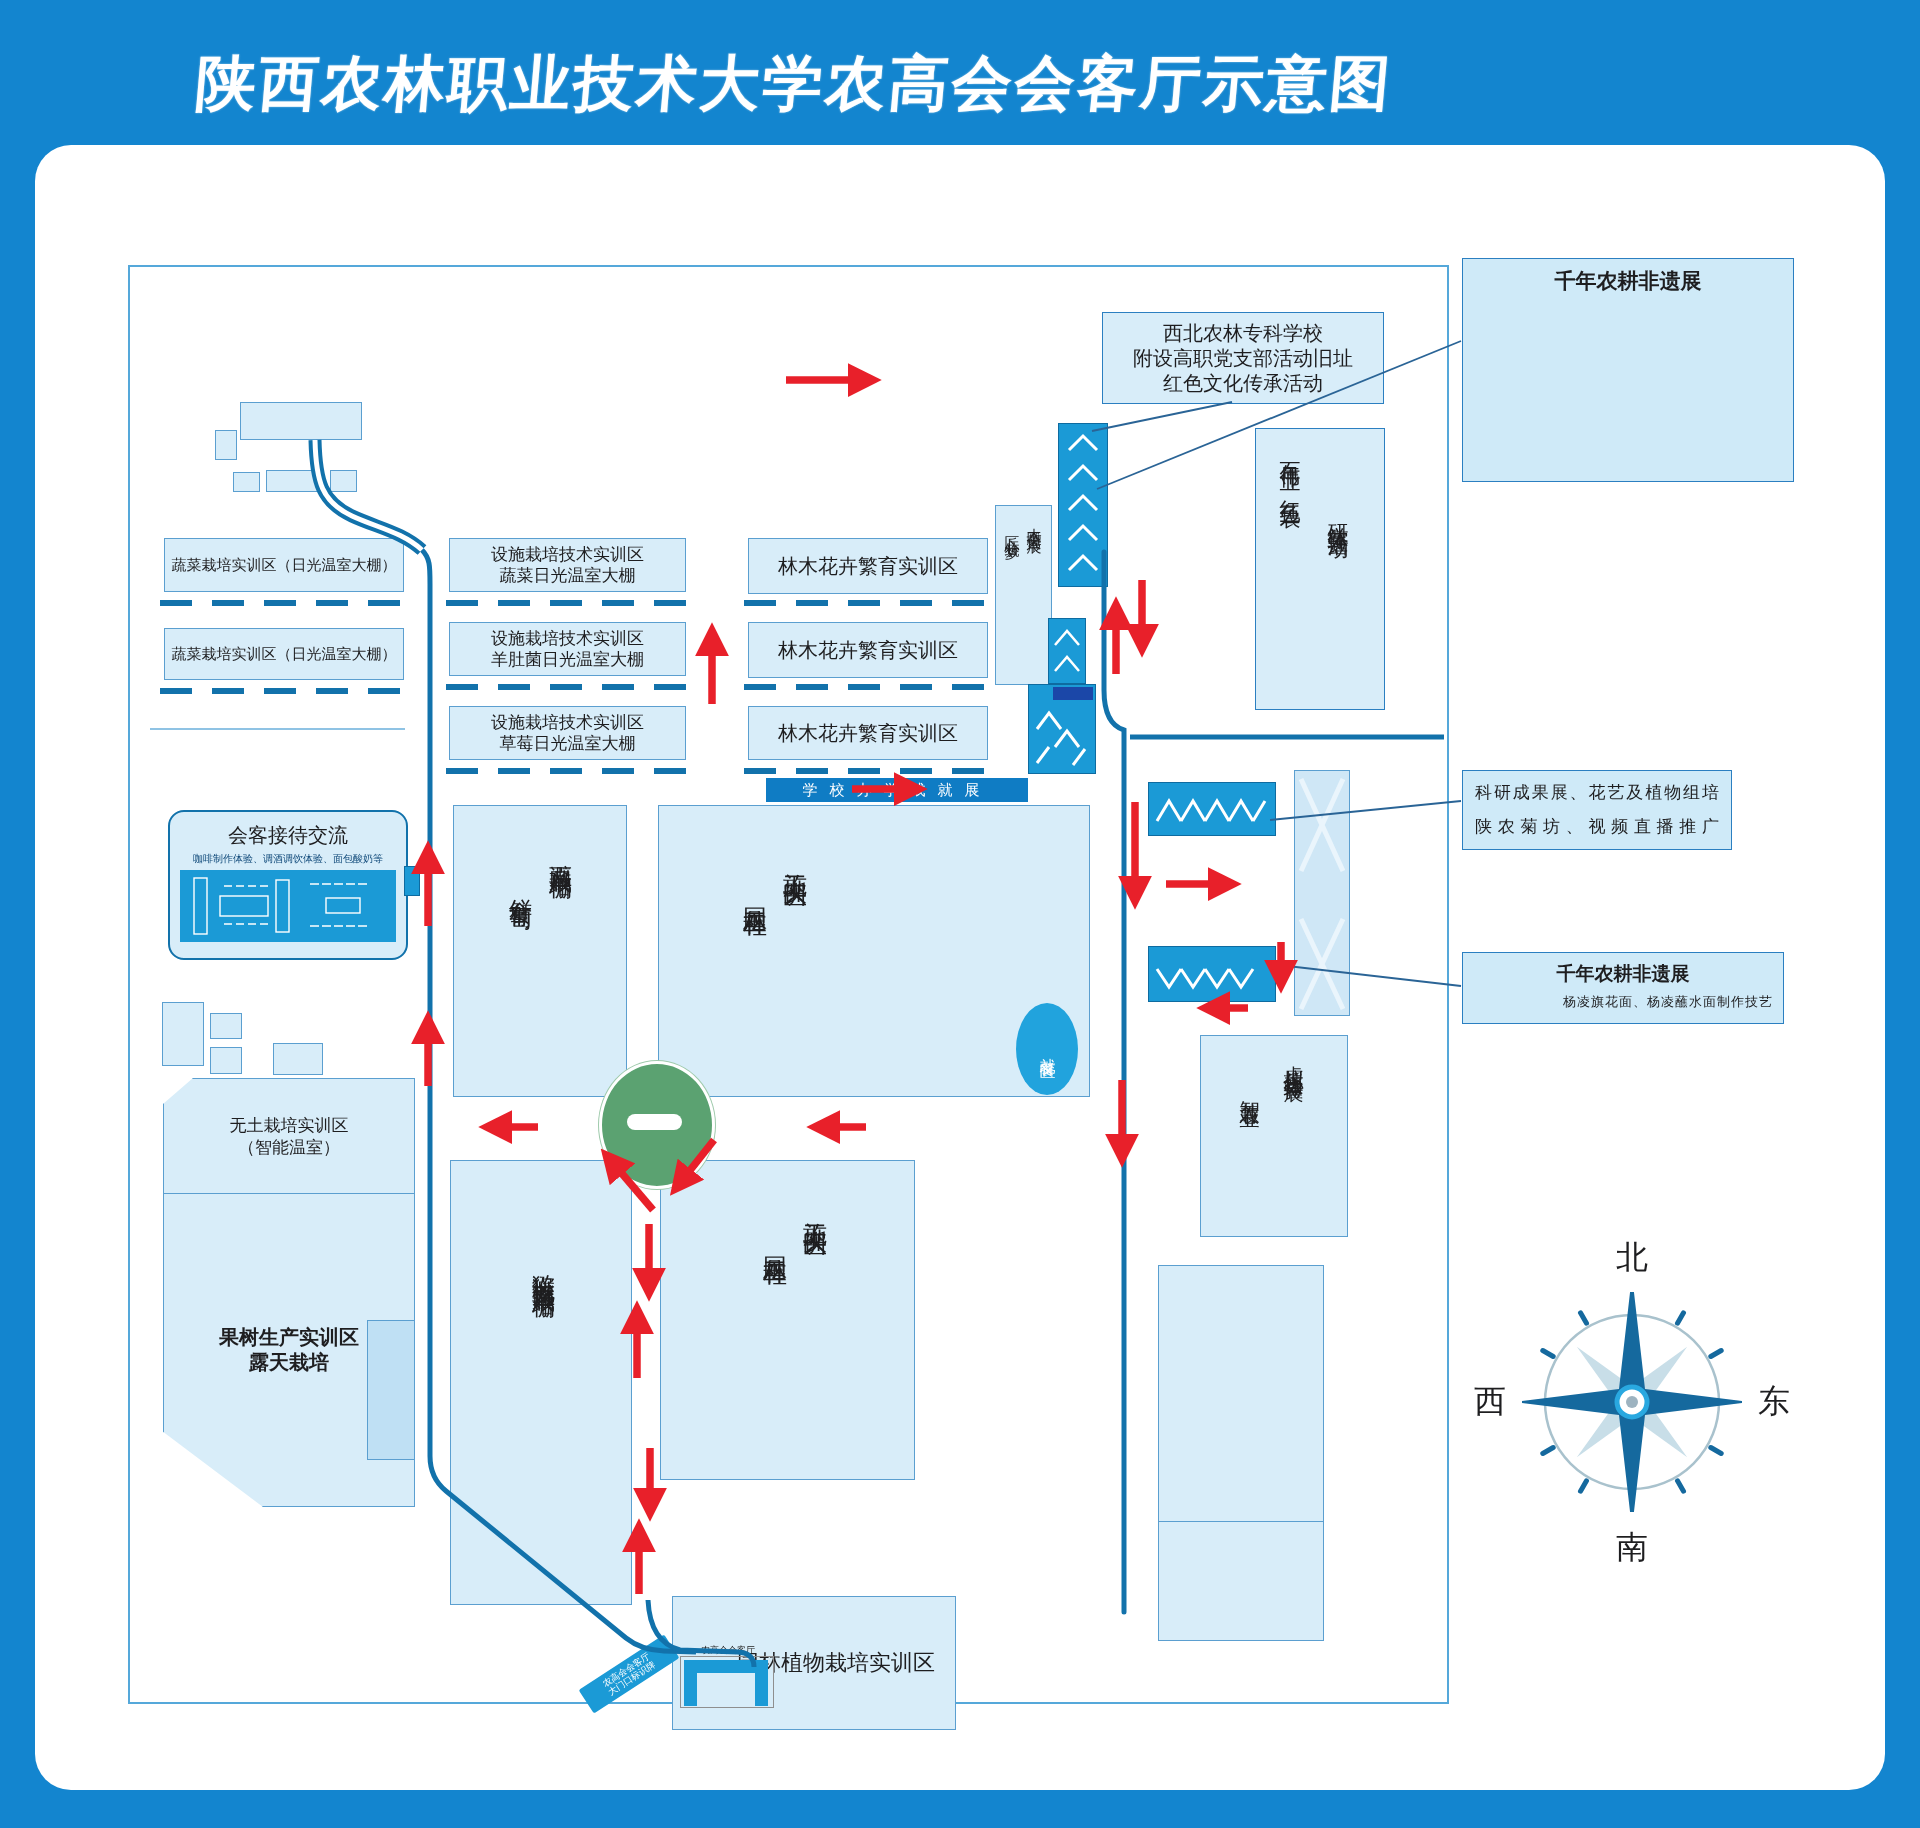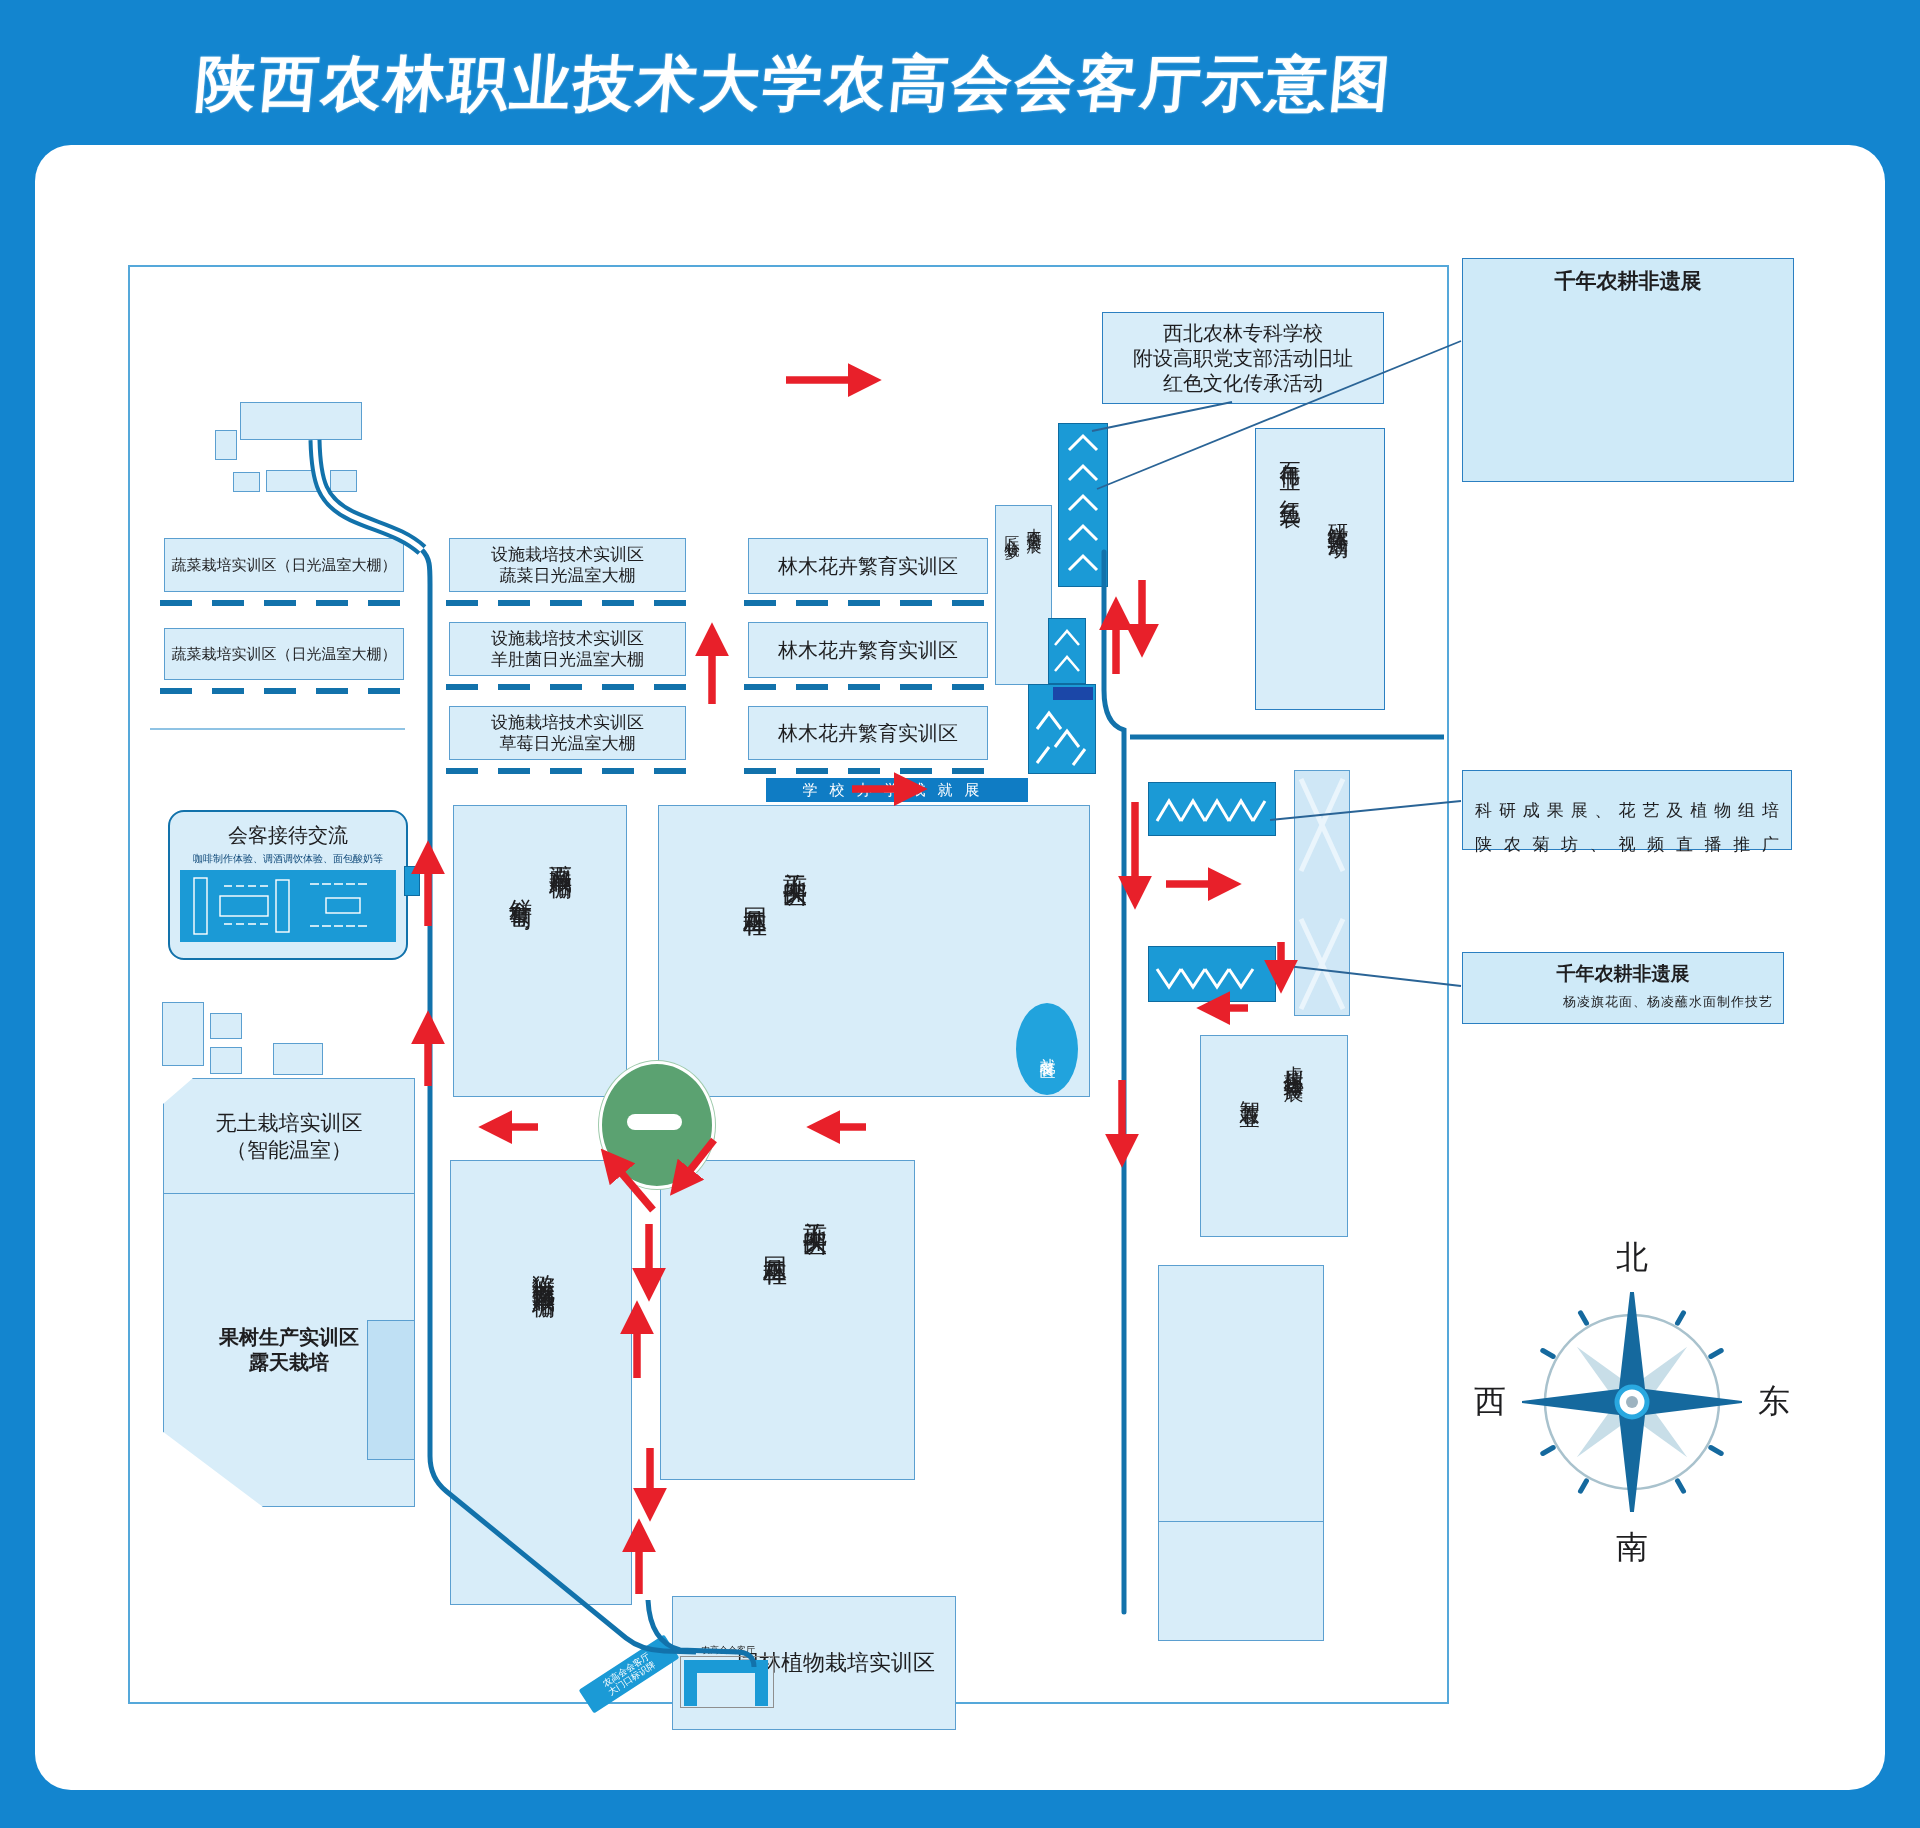--- a/index.html
+++ b/index.html
@@ -157,21 +157,21 @@
         </g>
         </svg></div>
   </div>
   <div class="bright" style="left:404px;top:866px;width:14px;height:28px;"></div>
 
   <div class="plain" style="left:162px;top:1002px;width:40px;height:62px;"></div>
   <div class="plain" style="left:210px;top:1013px;width:30px;height:24px;"></div>
   <div class="plain" style="left:210px;top:1047px;width:30px;height:25px;"></div>
   <div class="plain" style="left:273px;top:1043px;width:48px;height:30px;"></div>
 
-  <div class="blk" style="left:163px;top:1078px;width:250px;height:115px;font-size:21px;clip-path:polygon(30px 0,100% 0,100% 100%,0 100%,0 26px);">
+  <div class="blk" style="left:163px;top:1078px;width:250px;height:115px;font-size:17px;clip-path:polygon(30px 0,100% 0,100% 100%,0 100%,0 26px);">
     <span>无土栽培实训区</span>
     <span>（智能温室）</span>
     </div>
   <div class="blk" style="left:163px;top:1193px;width:250px;height:312px;font-size:20px;clip-path:polygon(0 0,100% 0,100% 100%,100px 100%,0 76%);font-weight:bold;">
     <span>果树生产实训区</span>
     <span>露天栽培</span>
     </div>
   <div style="position:absolute;left:367px;top:1320px;width:46px;height:138px;background:#bfe0f4;border:1px solid var(--block-border);"></div>
 
   <div class="plain" style="left:450px;top:1160px;width:180px;height:443px;">
@@ -213,21 +213,21 @@
   <div class="gate-leg" style="left:755px;"></div>
   <div style="position:absolute;left:688px;top:1644px;width:80px;text-align:center;font-size:9px;color:#222;">农高会会客厅</div>
   <div class="banner">
     <span>农高会会客厅</span>
     <span>大门口标识牌</span>
     </div>
 
   <div class="legend" style="left:1462px;top:258px;width:332px;height:224px;padding:8px 14px;box-sizing:border-box;">
     <div style="text-align:center;font-size:21px;font-weight:bold;margin-bottom:4px;">千年农耕非遗展</div>
   </div>
-  <div class="legend" style="left:1462px;top:770px;width:330px;height:80px;padding:23px 12px;box-sizing:border-box;">
+  <div class="legend" style="left:1462px;top:770px;width:270px;height:80px;padding:5px 12px;box-sizing:border-box;">
     <div style="font-size:17px;line-height:34px;text-align:justify;text-align-last:justify;">科研成果展、花艺及植物组培</div>
     <div style="font-size:17px;line-height:34px;text-align:justify;text-align-last:justify;">陕农菊坊、视频直播推广</div>
   </div>
   <div class="legend" style="left:1462px;top:952px;width:322px;height:72px;padding:8px 10px;box-sizing:border-box;">
     <div style="text-align:center;font-size:19px;font-weight:bold;">千年农耕非遗展</div>
     <div style="text-align:right;font-size:13px;margin-top:6px;letter-spacing:1px;">杨凌旗花面、杨凌蘸水面制作技艺</div>
   </div>
 
   <svg class="overlay" style="left:1522px;top:1292px;" width="220" height="220" viewBox="-110 -110 220 220">
     <circle r="87" fill="none" stroke="#a9c2cd" stroke-width="2.5"></circle>

